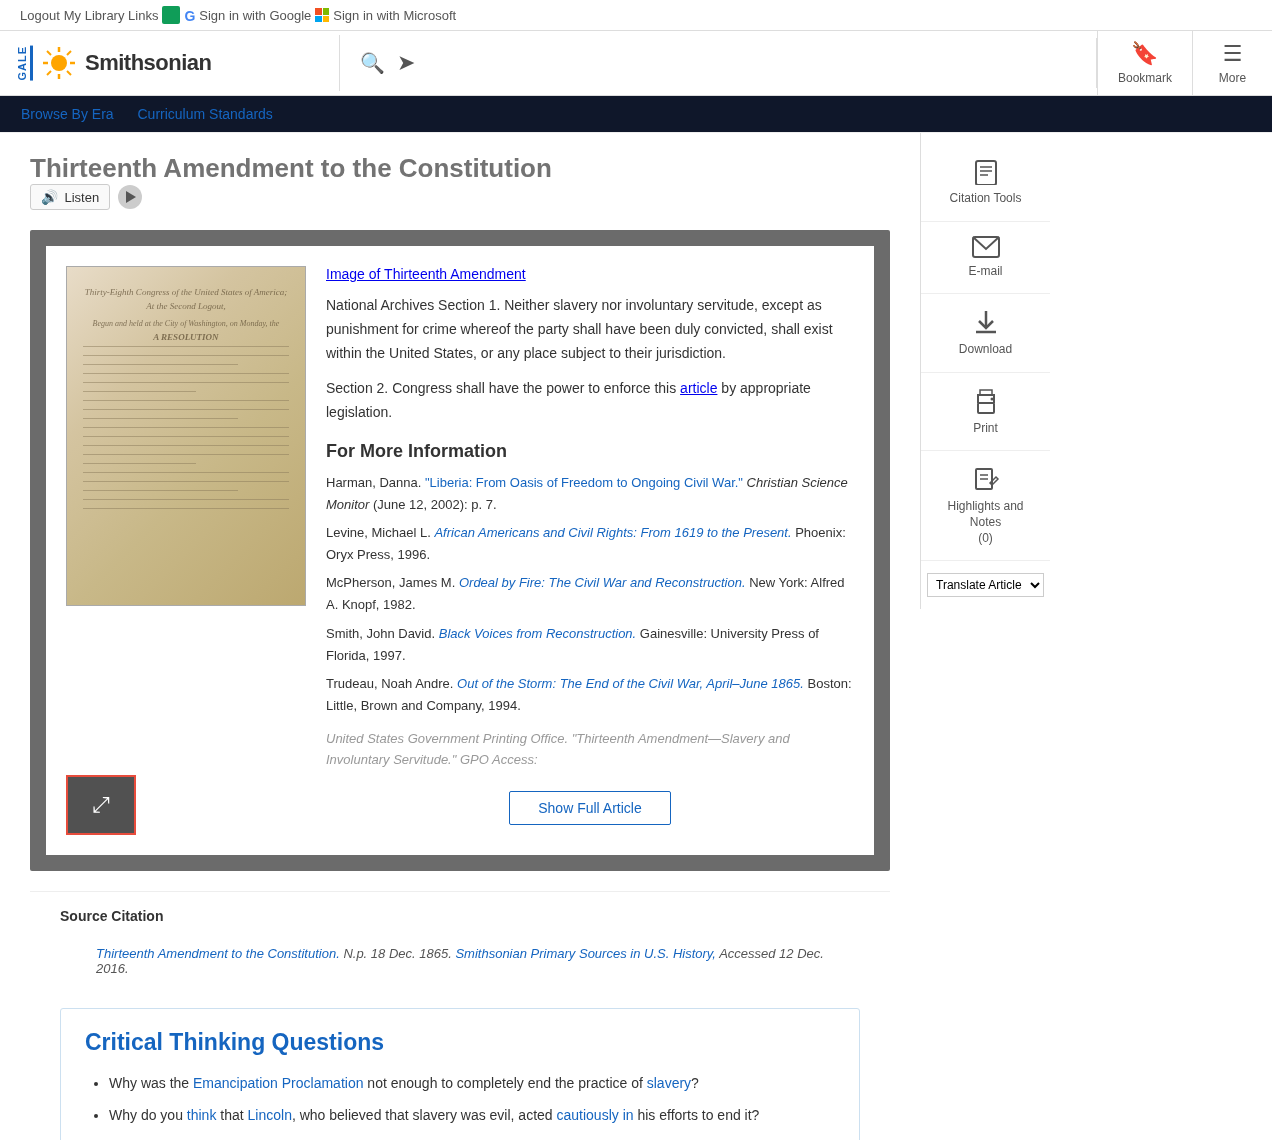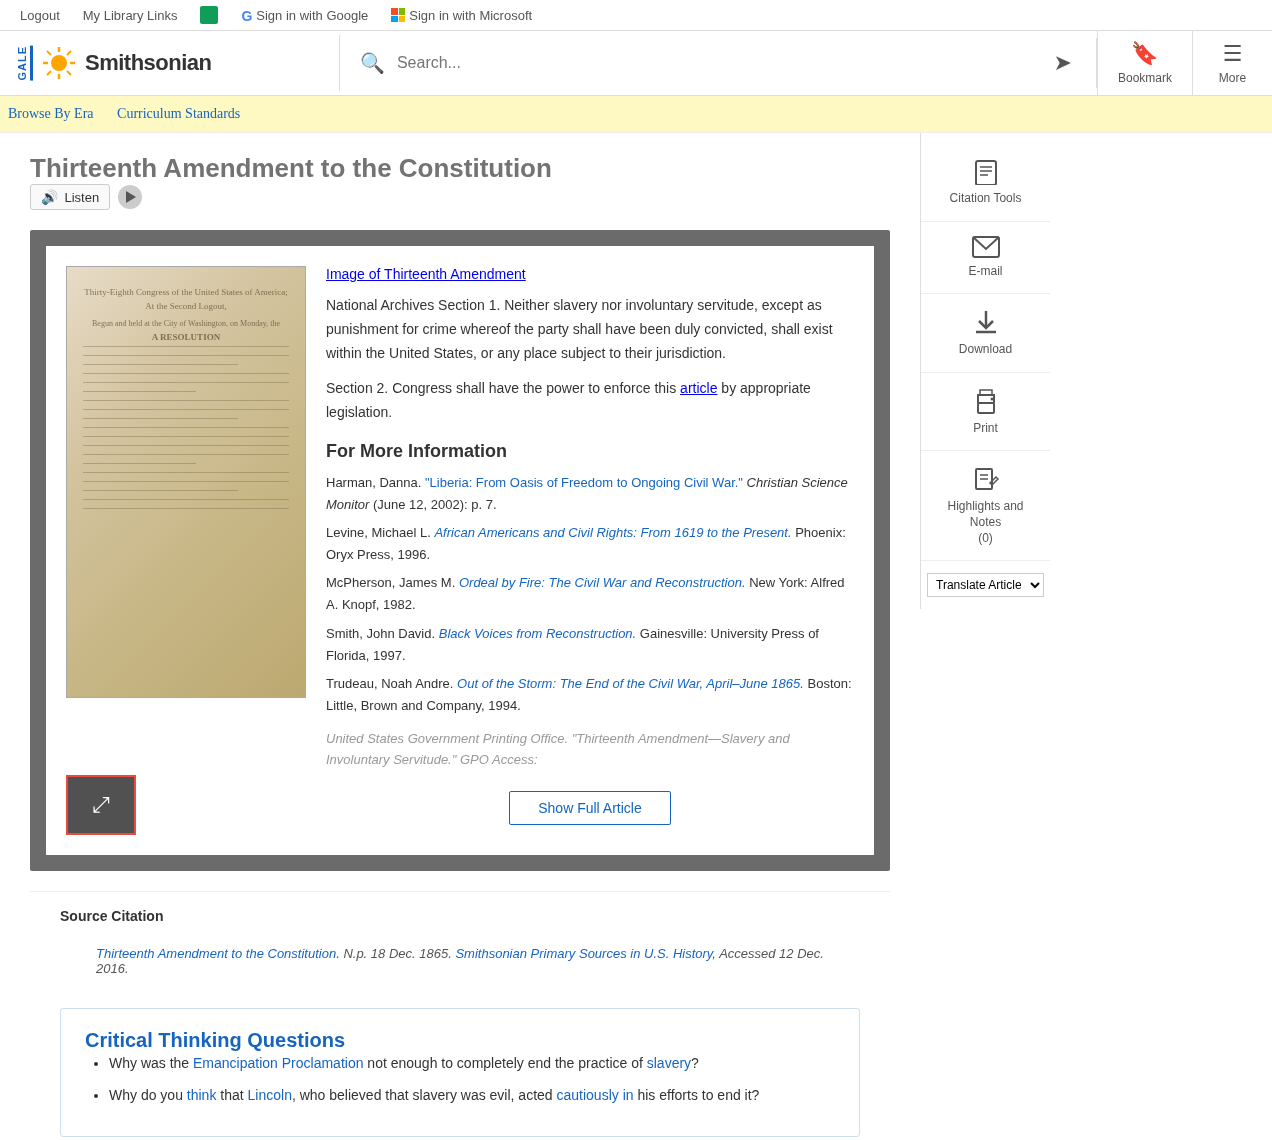--- a/index.html
+++ b/index.html
@@ -5,21 +5,21 @@
     * { box-sizing: border-box; margin: 0; padding: 0; }
     body { font-family: Arial, sans-serif; font-size: 14px; color: #333; background: #fff; }
 
     
     .top-bar {
       background: #fff;
       border-bottom: 1px solid #ddd;
       padding: 6px 20px;
       display: flex;
       align-items: center;
-      gap: 23px;
+      gap: 4px;
       font-size: 13px;
       color: #555;
     }
     .top-bar a { color: #555; text-decoration: none; }
 
     
     .header {
       background: #fff;
       border-bottom: 1px solid #ddd;
       display: flex;
@@ -92,24 +92,23 @@
       border-left: 1px solid #ddd;
       cursor: pointer;
       gap: 4px;
       min-width: 80px;
     }
     .header-btn-icon { font-size: 22px; color: #555; }
     .header-btn-label { font-size: 12px; color: #555; }
 
     
     .nav-bar {
-      background: #fef9c3;
-      padding: 10px 8px;
+      background: #0f172a;
+      padding: 10px 21px;
       border-bottom: 1px solid #eee;
-      font-family: Liberation Serif, serif;
     }
     .nav-bar a {
       color: #1565c0;
       text-decoration: none;
       font-size: 14px;
       margin-right: 20px;
     }
 
     
     .main-layout {
@@ -178,25 +177,26 @@
       padding: 20px;
       position: relative;
     }
     .doc-image-area {
       flex-shrink: 0;
       width: 240px;
       position: relative;
     }
     .doc-image {
       width: 240px;
-      height: 432px;
+      height: 340px;
       background: linear-gradient(135deg, #e8dcc8 0%, #d4c4a0 30%, #c8b888 60%, #bca870 100%);
       border: 1px solid #aaa;
       position: relative;
       overflow: hidden;
+      font-style: italic;
     }
     .doc-image-lines {
       position: absolute;
       top: 20px; left: 16px; right: 16px;
     }
     .doc-line {
       height: 1px;
       background: #8a7a5a;
       margin-bottom: 8px;
       opacity: 0.5;
@@ -301,23 +301,24 @@
     .source-text a { color: #1565c0; text-decoration: none; }
 
     
     .critical-section {
       margin: 16px 30px;
       border: 1px solid #cce0f0;
       border-radius: 3px;
       padding: 20px 24px;
     }
     .critical-title {
-      font-size: 20px;
+      font-size: 23px;
       color: #1565c0;
       font-weight: bold;
+      margin-bottom: 16px;
     }
     .critical-list {
       list-style: disc;
       padding-left: 24px;
     }
     .critical-list li {
       font-size: 14px;
       color: #333;
       margin-bottom: 10px;
       line-height: 1.6;
@@ -410,21 +411,20 @@
       <line x1="29" y1="18" x2="34" y2="18" stroke="#FFA500" stroke-width="2.5"></line>
       <line x1="6" y1="6" x2="10" y2="10" stroke="#FFA500" stroke-width="2"></line>
       <line x1="26" y1="26" x2="30" y2="30" stroke="#FFA500" stroke-width="2"></line>
       <line x1="30" y1="6" x2="26" y2="10" stroke="#FFA500" stroke-width="2"></line>
       <line x1="6" y1="30" x2="10" y2="26" stroke="#FFA500" stroke-width="2"></line>
     </svg>
     <span class="smithsonian-text">Smithsonian</span>
   </div>
   <div class="search-area">
     <span class="search-icon-btn">🔍</span>
-    <input class="search-input" type="text" placeholder="Search..." style="">
     <span class="search-arrow">➤</span>
   </div>
   <div class="header-actions">
     <div class="header-btn">
       <span class="header-btn-icon">🔖</span>
       <span class="header-btn-label">Bookmark</span>
     </div>
     <div class="header-btn">
       <span class="header-btn-icon">☰</span>
       <span class="header-btn-label">More</span>

